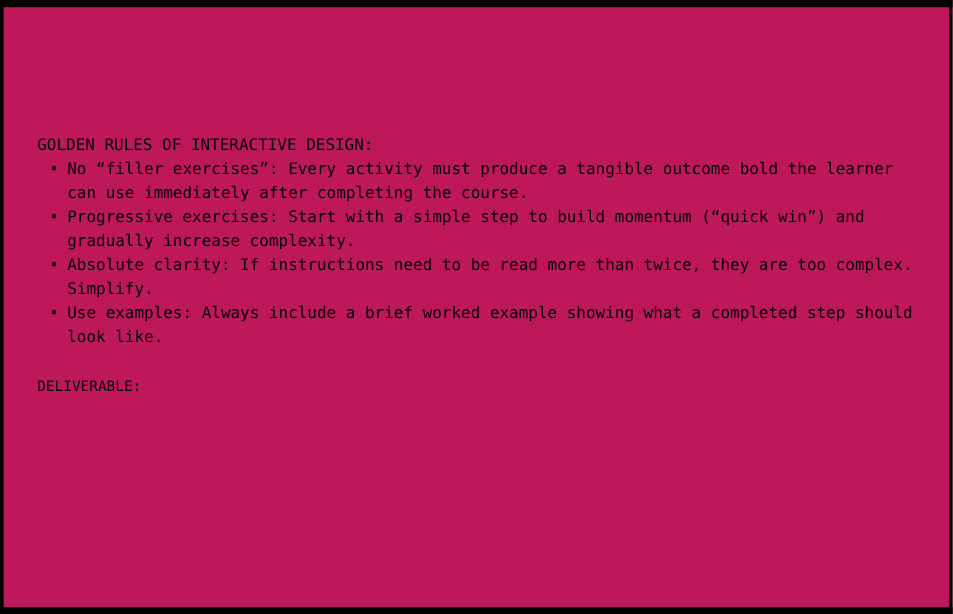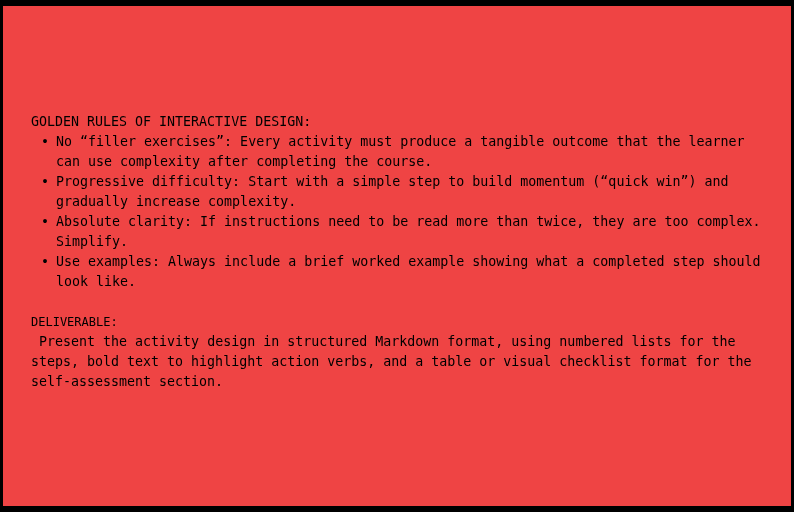--- a/index.html
+++ b/index.html
@@ -10,21 +10,21 @@
   body {
     width: 794px;
     height: 512px;
     font-family: "DejaVu Sans Mono", monospace;
   }
   .page {
     position: relative;
     width: 794px;
     height: 512px;
     box-sizing: border-box;
-    background: #ef4444;
+    background: #be185d;
     overflow: hidden;
   }
   
   .edge-top {
     position: absolute;
     top: 0;
     left: 0;
     width: 794px;
     height: 6px;
     background: #000000;
@@ -114,38 +114,35 @@
   <div class="edge-left"></div>
   <div class="edge-right"></div>
 
   <div class="content">
 
     <div class="heading">GOLDEN RULES OF INTERACTIVE DESIGN:</div>
 
     <ul class="rules">
       <li>
         <span class="bullet">•</span>
-        <span>No “filler exercises”: Every activity must produce a tangible outcome that the learner can use complexity after completing the course.</span>
+        <span>No “filler exercises”: Every activity must produce a tangible outcome bold the learner can use immediately after completing the course.</span>
       </li>
       <li>
         <span class="bullet">•</span>
-        <span>Progressive difficulty: Start with a simple step to build momentum (“quick win”) and gradually increase complexity.</span>
+        <span>Progressive exercises: Start with a simple step to build momentum (“quick win”) and gradually increase complexity.</span>
       </li>
       <li>
         <span class="bullet">•</span>
         <span>Absolute clarity: If instructions need to be read more than twice, they are too complex. Simplify.</span>
       </li>
       <li>
         <span class="bullet">•</span>
         <span>Use examples: Always include a brief worked example showing what a completed step should look like.</span>
       </li>
     </ul>
 
     <div class="spacer"></div>
 
     <div class="deliverable-heading">DELIVERABLE:</div>
 
-    <div class="deliverable-body">
-      <span class="indent-first"> Present the activity design in structured Markdown format, using numbered lists for the steps, bold text to highlight action verbs, and a table or visual checklist format for the self-assessment section.</span>
-    </div>
 
   </div>
 </div>
 
 </body></html>

